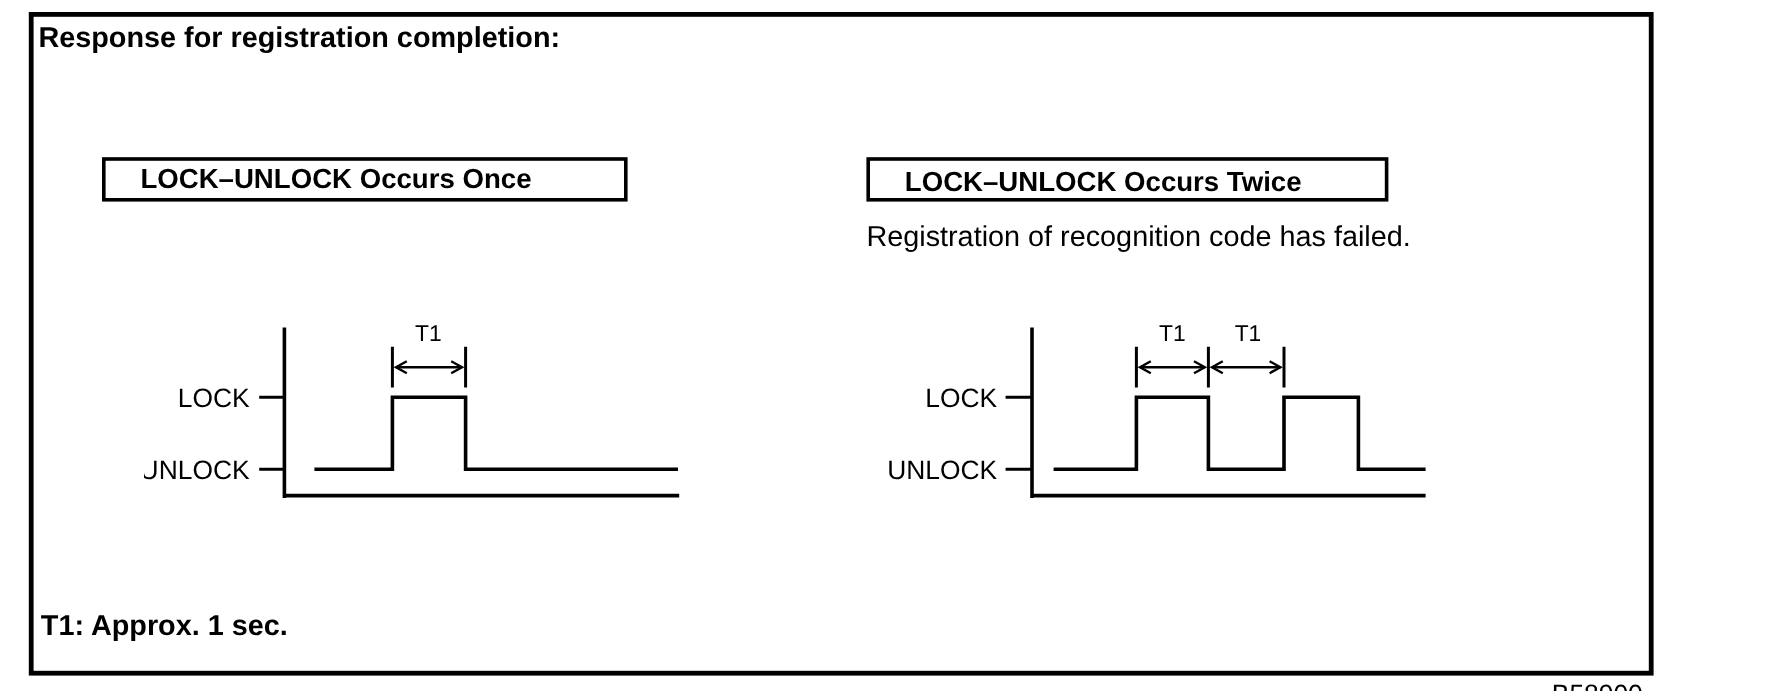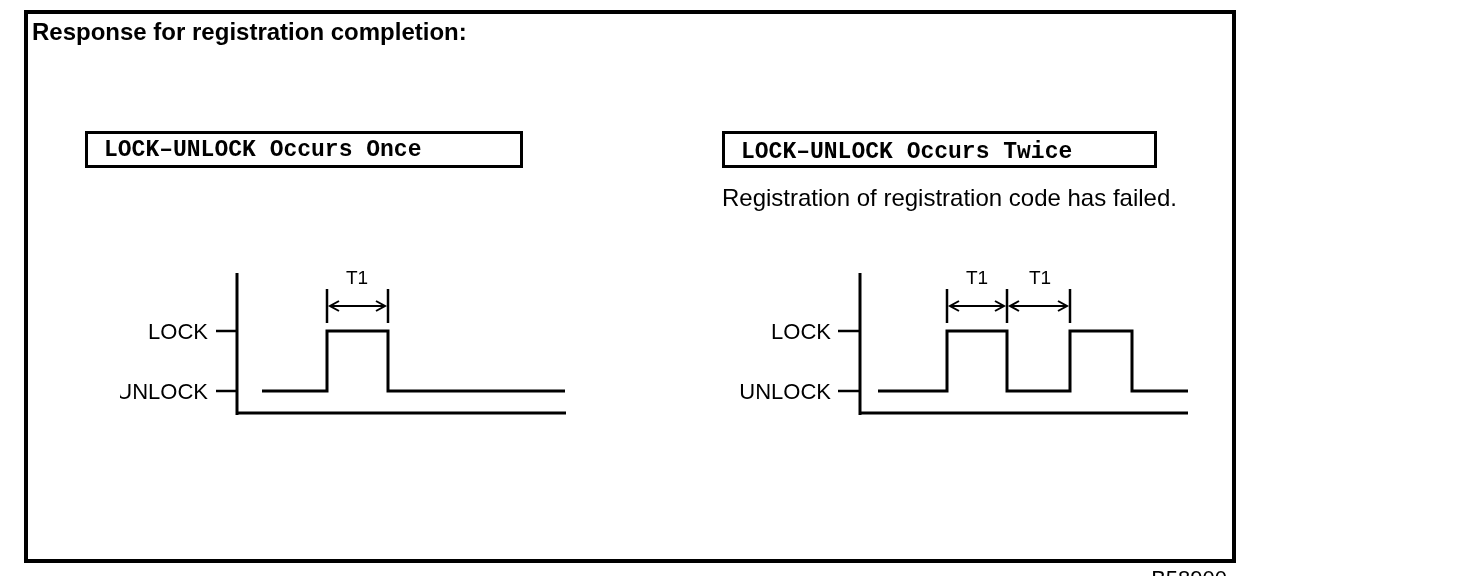--- a/index.html
+++ b/index.html
@@ -13,45 +13,44 @@
     position: relative;
     width: 1472px;
     height: 576px;
     background: #ffffff;
     overflow: hidden;
   }
   .frame {
     position: absolute;
     left: 24px;
     top: 10px;
-    width: 1212px;
+    width: 1354px;
     height: 553px;
     border: 4px solid #000000;
     box-sizing: border-box;
   }
   .title {
     position: absolute;
     left: 4px;
     top: 4px;
     font-size: 24px;
     font-weight: bold;
     white-space: nowrap;
   }
   .heading-box {
     position: absolute;
     height: 37px;
     border: 3px solid #000000;
     box-sizing: border-box;
     display: flex;
     align-items: center;
-    padding-left: 16px;
+    padding-left: 29px;
     font-size: 23px;
     font-weight: bold;
     white-space: nowrap;
-    font-family: Liberation Mono, monospace;
   }
   .heading-box.left  { left: 57px;  top: 117px; width: 438px; }
   .heading-box.right { left: 694px; top: 117px; width: 435px; align-items: flex-end; }
   .desc {
     position: absolute;
     top: 166px;
     font-size: 24px;
     line-height: 35px;
   }
   .desc.left  { left: 67px;  width: 470px; }
@@ -110,21 +109,21 @@
       <line x1="268" y1="31" x2="268" y2="65" class="stroke" stroke-width="2.5"></line>
       <line x1="210" y1="48" x2="265" y2="48" class="stroke" stroke-width="2"></line>
       <polyline points="219,43 210,48 219,53" class="stroke" stroke-width="2"></polyline>
       <polyline points="256,43 265,48 256,53" class="stroke" stroke-width="2"></polyline>
       <text x="237" y="26" class="t1" text-anchor="middle">T1</text>
     </svg>
 
     <div class="heading-box right">
       <span>LOCK–UNLOCK Occurs Twice</span>
     </div>
-    <div class="desc right">Registration of registration code has failed.</div>
+    <div class="desc right">Registration of recognition code has failed.</div>
 
     <svg class="waveform right" width="470" height="162" viewBox="0 0 470 162">
 
       <text x="91" y="81" class="lvl" text-anchor="end">LOCK</text>
       <text x="91" y="141" class="lvl" text-anchor="end">UNLOCK</text>
 
       <line x1="98" y1="73" x2="120" y2="73" class="stroke" stroke-width="2.5"></line>
       <line x1="98" y1="133" x2="120" y2="133" class="stroke" stroke-width="2.5"></line>
 
       <line x1="120" y1="15" x2="120" y2="157" class="stroke" stroke-width="3"></line>
@@ -138,15 +137,16 @@
       <line x1="210" y1="48" x2="264" y2="48" class="stroke" stroke-width="2"></line>
       <polyline points="219,43 210,48 219,53" class="stroke" stroke-width="2"></polyline>
       <polyline points="255,43 264,48 255,53" class="stroke" stroke-width="2"></polyline>
       <line x1="270" y1="48" x2="327" y2="48" class="stroke" stroke-width="2"></line>
       <polyline points="279,43 270,48 279,53" class="stroke" stroke-width="2"></polyline>
       <polyline points="318,43 327,48 318,53" class="stroke" stroke-width="2"></polyline>
       <text x="237" y="26" class="t1" text-anchor="middle">T1</text>
       <text x="300" y="26" class="t1" text-anchor="middle">T1</text>
     </svg>
 
+    <div class="footnote">T1: Approx. 1 sec.</div>
     <div class="fig-code">B58900</div>
   </div>
 </div>
 
 </body></html>

